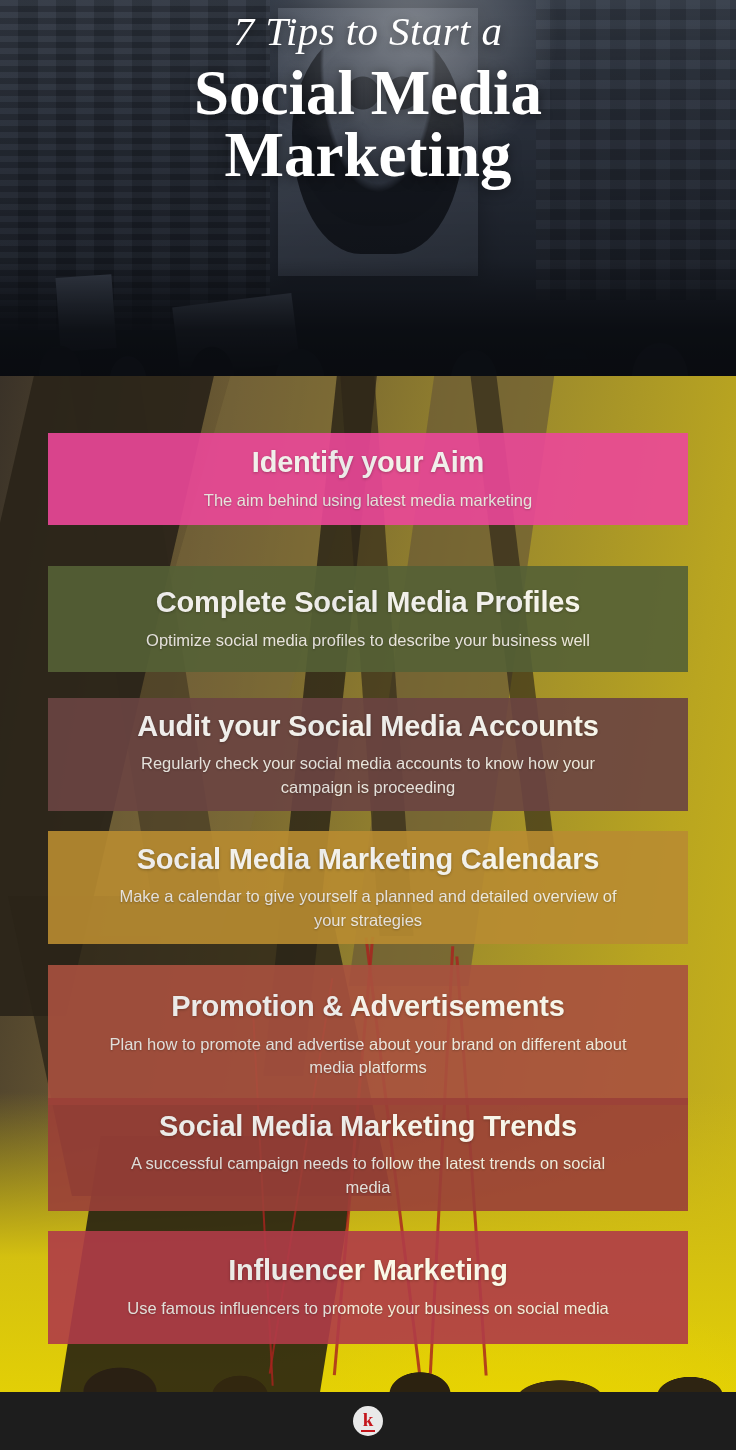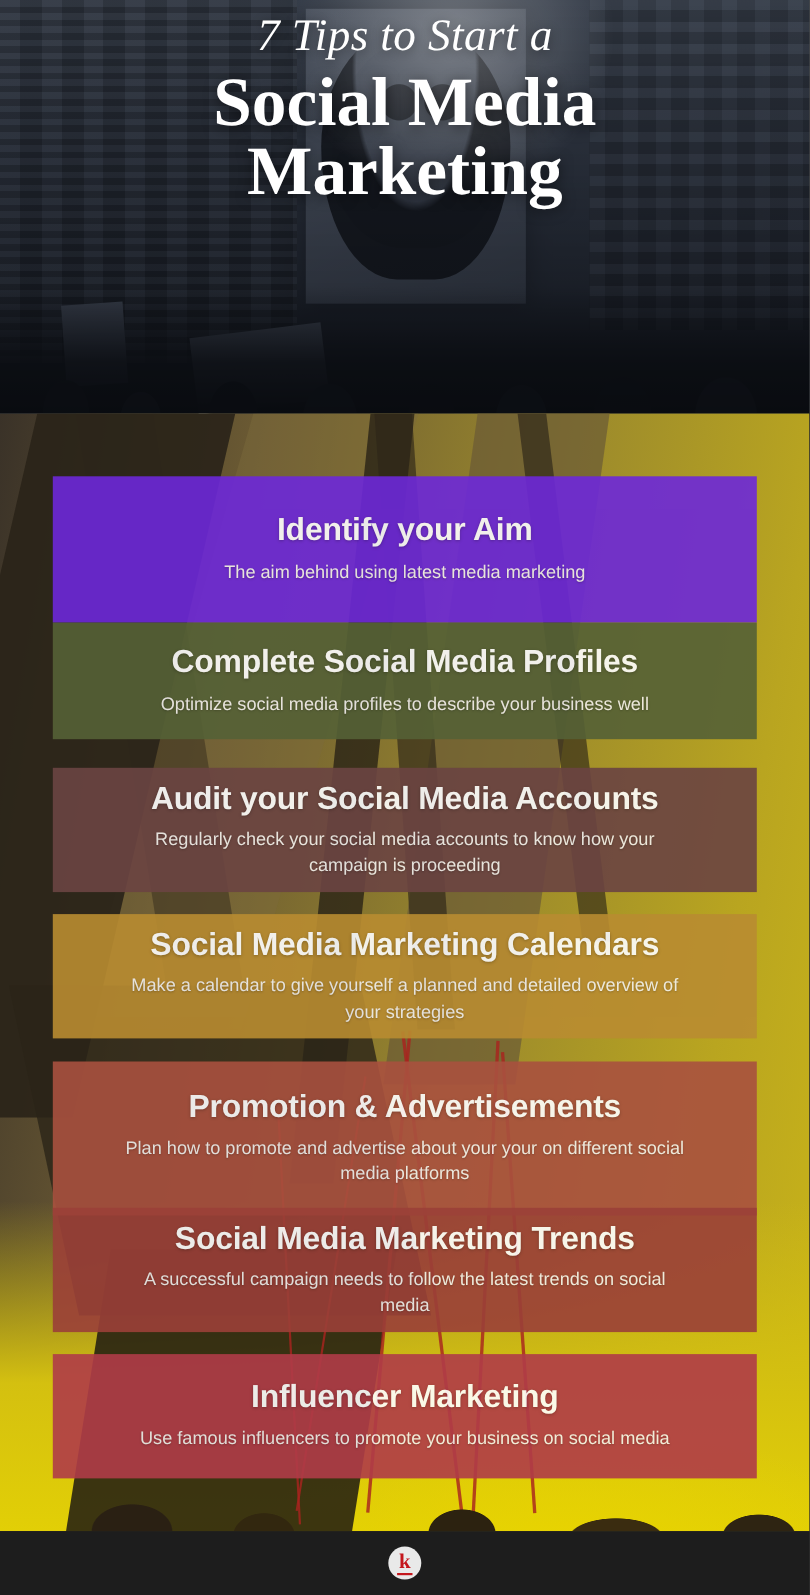--- a/index.html
+++ b/index.html
@@ -239,21 +239,21 @@
     <div class="str t2"></div>
     <div class="str t3"></div>
     <div class="str t4"></div>
     <div class="str t5"></div>
     <div class="str t6"></div>
     <div class="bg-flames"></div>
   </div>
 
   <div class="cards">
 
-    <div class="card" style="top: 57px; height: 133px; background-color: #6d28d9; opacity: 0.9;">
+    <div class="card" style="top: 57px; height: 92px; background-color: #ec4899; opacity: 0.9;">
       <div class="card-title">Identify your Aim</div>
       <div class="card-desc">The aim behind using latest media marketing</div>
     </div>
 
     <div class="card" style="top: 190px; height: 106px; background-color: rgb(85, 97, 54); opacity: 0.9;">
       <div class="card-title">Complete Social Media Profiles</div>
       <div class="card-desc">Optimize social media profiles to describe your business well</div>
     </div>
 
     <div class="card" style="top: 322px; height: 113px; background-color: rgb(107, 68, 66); opacity: 0.9;">
@@ -261,21 +261,21 @@
       <div class="card-desc">Regularly check your social media accounts to know how your campaign is proceeding</div>
     </div>
 
     <div class="card" style="top: 455px; height: 113px; background-color: rgb(185, 140, 49); opacity: 0.9;">
       <div class="card-title">Social Media Marketing Calendars</div>
       <div class="card-desc">Make a calendar to give yourself a planned and detailed overview of your strategies</div>
     </div>
 
     <div class="card" style="top: 589px; height: 140px; background-color: rgb(169, 81, 63); opacity: 0.9;">
       <div class="card-title">Promotion &amp; Advertisements</div>
-      <div class="card-desc">Plan how to promote and advertise about your your on different social media platforms</div>
+      <div class="card-desc">Plan how to promote and advertise about your brand on different about media platforms</div>
     </div>
 
     <div class="card" style="top: 855px; height: 113px; background-color: rgb(176, 60, 72); opacity: 0.9;">
       <div class="card-title">Influencer Marketing</div>
       <div class="card-desc">Use famous influencers to promote your business on social media</div>
     </div>
 
     <div class="card" style="top: 722px; height: 113px; background-color: rgb(155, 64, 56); opacity: 0.9;">
       <div class="card-title">Social Media Marketing Trends</div>
       <div class="card-desc">A successful campaign needs to follow the latest trends on social media</div>

